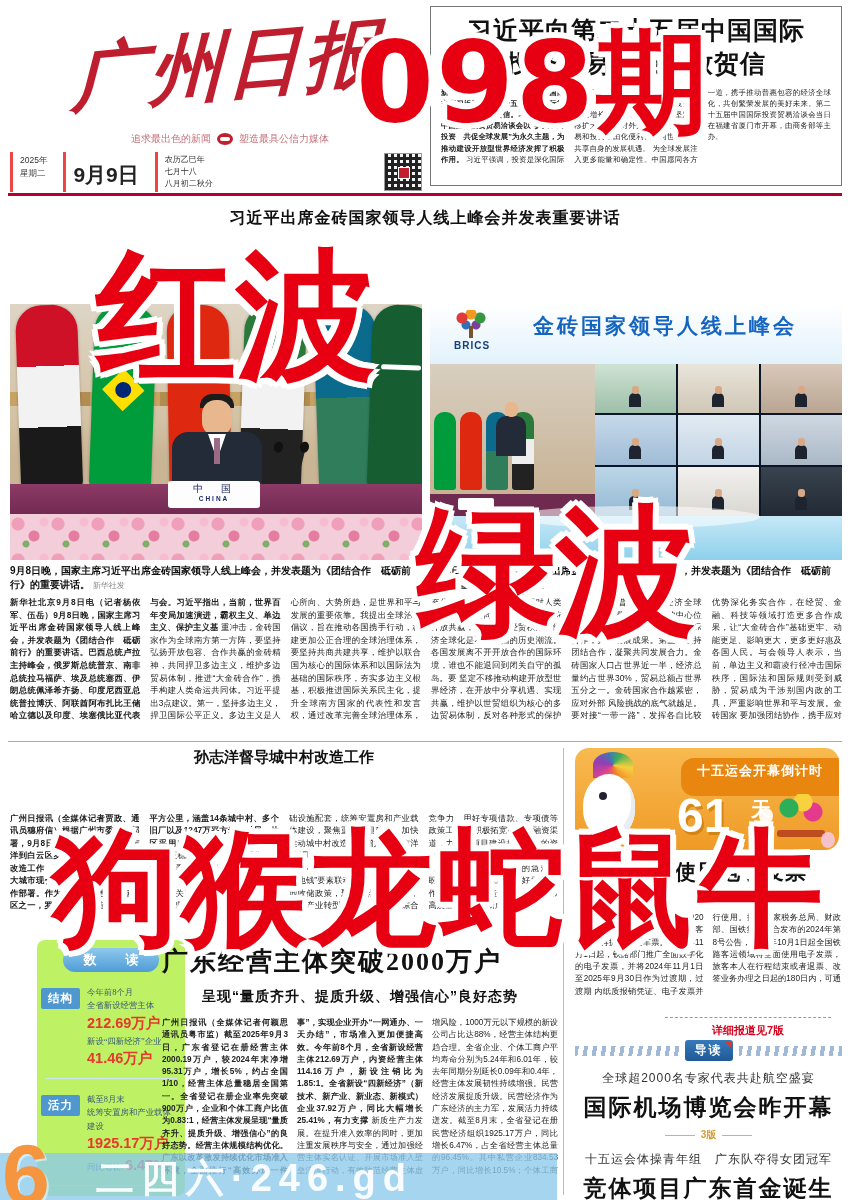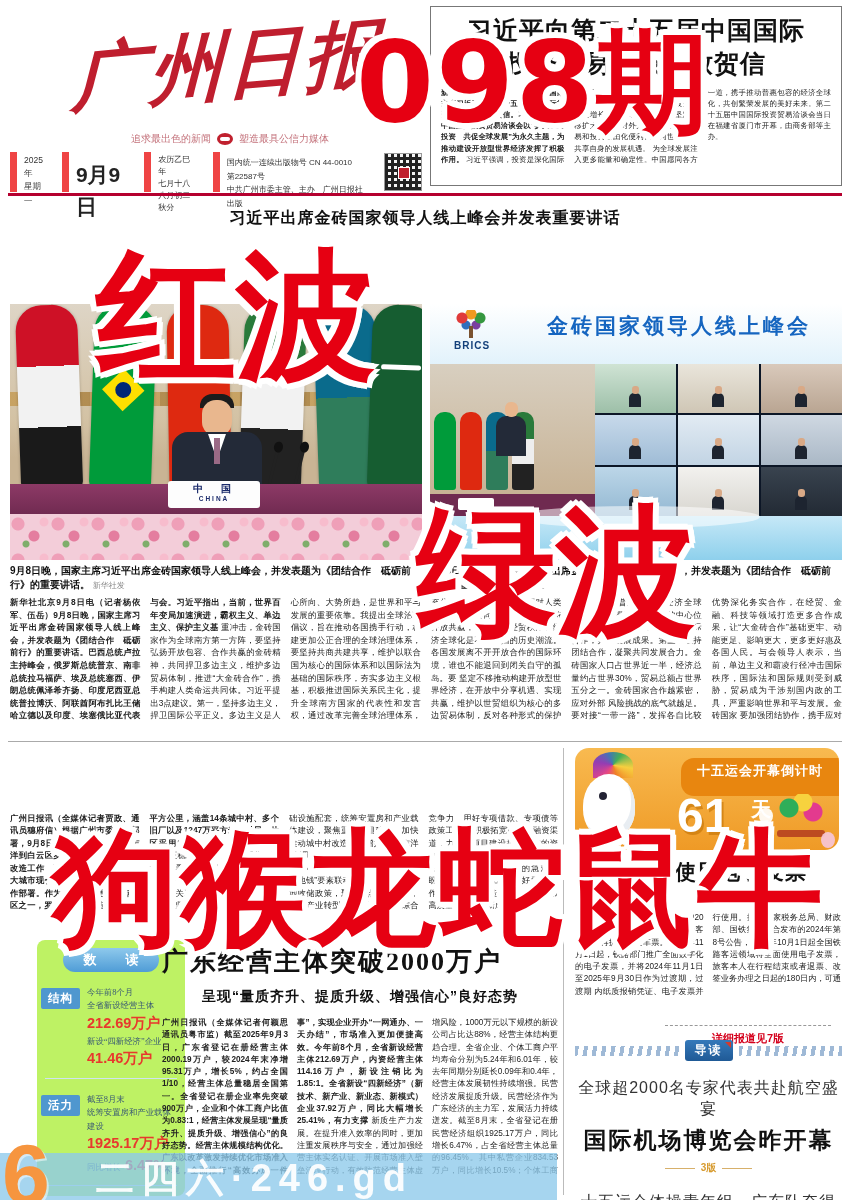--- a/index.html
+++ b/index.html
@@ -10,21 +10,21 @@
   .just{text-align:justify;line-height:1.5;color:#222;}
   
   #mast-title{left:52px;top:6px;width:350px;height:124px;font-family:"DejaVu Serif",serif;
     font-size:74px;font-weight:900;font-style:italic;color:#bf1e2e;transform:rotate(-5deg) skewX(-6deg);
     letter-spacing:4px;line-height:118px;text-align:center;}
   #tagline{left:80px;top:132px;width:300px;display:flex;align-items:center;justify-content:center;
     gap:6px;font-size:10px;color:#c4737c;}
   .tl-logo{width:16px;height:12px;border-radius:50%;background:#c0202e;position:relative;flex:0 0 auto;}
   .tl-logo:after{content:"";position:absolute;left:3px;top:4px;width:10px;height:4px;border-radius:4px;background:#fff;}
   #datebar{left:10px;top:152px;width:370px;height:40px;display:flex;font-size:8.5px;color:#333;}
-  .db-seg{border-left:7px solid #ef4444;padding:2px 16px 0 7px;line-height:1.5;}
+  .db-seg{border-left:3px solid #ef4444;padding:2px 16px 0 7px;line-height:1.5;}
   .db-seg.first{}
   #db-date{font-size:21px;font-weight:800;color:#222;padding-top:7px;}
   .db-pub{font-size:8px;line-height:1.7;padding-top:4px;}
   #qr{left:384px;top:153px;width:36px;height:36px;border:1px solid #999;
       background:
         repeating-linear-gradient(0deg,#222 0 3px,transparent 3px 6px),
         repeating-linear-gradient(90deg,#222 0 3px,#f4f4f4 3px 6px);position:absolute;}
   #qr:after{content:"";position:absolute;left:13px;top:13px;width:10px;height:10px;background:#c0202e;border:1px solid #fff;}
   #redrule{left:8px;top:193px;width:834px;height:3px;background:#b5002f;}
   
@@ -59,42 +59,42 @@
   .f-sa{left:360px;background:#165d31;transform:rotate(2deg);}
   .f-sa .sq{position:absolute;left:10px;top:60px;width:40px;height:5px;background:#fff;border-radius:3px;}
   .xi-head{position:absolute;left:192px;top:96px;width:30px;height:36px;border-radius:14px;background:#e9b78e;}
   .xi-hair{position:absolute;left:190px;top:90px;width:34px;height:14px;border-radius:12px 12px 0 0;background:#1c1c1c;}
   .xi-body{position:absolute;left:162px;top:128px;width:90px;height:62px;border-radius:16px 16px 0 0;background:#232a38;}
   .xi-shirt{position:absolute;left:198px;top:130px;width:18px;height:26px;background:#fff;clip-path:polygon(0 0,100% 0,50% 100%);}
   .xi-tie{position:absolute;left:204px;top:134px;width:6px;height:26px;background:#9a6a86;}
   .desk{position:absolute;left:0;bottom:44px;width:100%;height:32px;background:linear-gradient(180deg,#8d3a66,#6f2a50);}
   .placard{position:absolute;left:158px;bottom:52px;width:92px;height:27px;background:#fdfdfd;border-radius:3px;
            text-align:center;color:#1a2a6a;line-height:1.15;padding-top:2px;box-sizing:border-box;}
-  .plc-cn{font-size:10px;font-weight:700;letter-spacing:4px;}
+  .plc-cn{font-size:10px;font-weight:400;letter-spacing:4px;}
   .plc-en{font-size:6.5px;font-weight:700;letter-spacing:2px;}
   .mic{position:absolute;bottom:76px;width:3px;height:34px;background:#222;transform:rotate(14deg);}
   .mic:after{content:"";position:absolute;top:-9px;left:-3px;width:9px;height:11px;border-radius:50%;background:#111;}
   .m1{left:262px;} .m2{left:288px;}
   .flowers{position:absolute;left:0;bottom:0;width:100%;height:46px;background-color:#f3cdd9;
     background-image:radial-gradient(circle 6px at 8px 10px,#ef9fb8 0 6px,transparent 7px),
                      radial-gradient(circle 5px at 24px 22px,#e47d9f 0 5px,transparent 6px),
                      radial-gradient(circle 4px at 34px 8px,#f7bccd 0 4px,transparent 5px),
                      radial-gradient(circle 3px at 16px 30px,#7fae6b 0 3px,transparent 4px);
     background-size:40px 36px;}
   
   .vb-head{position:absolute;left:0;top:0;width:100%;height:60px;background:linear-gradient(180deg,#ffffff,#e2f2fb);}
   .vb-logo{position:absolute;left:26px;top:6px;width:30px;height:28px;
      background:radial-gradient(circle 5px at 6px 8px,#e03a3a 0 5px,transparent 6px),
                 radial-gradient(circle 5px at 15px 4px,#f09a1f 0 5px,transparent 6px),
                 radial-gradient(circle 5px at 24px 8px,#35973f 0 5px,transparent 6px),
                 radial-gradient(circle 4px at 10px 15px,#2f6fbd 0 4px,transparent 5px),
                 radial-gradient(circle 4px at 20px 15px,#7a3fa0 0 4px,transparent 5px);}
   .vb-logo:after{content:"";position:absolute;left:13px;top:16px;width:4px;height:12px;background:#7a5230;}
   .vb-brics{position:absolute;left:16px;top:36px;width:52px;text-align:center;font-size:10px;font-weight:900;color:#14407a;letter-spacing:1px;}
-  .vb-cn{position:absolute;left:84px;top:8px;width:330px;text-align:center;font-size:21px;font-weight:900;color:#1565c0;letter-spacing:3px;}
+  .vb-cn{position:absolute;left:70px;top:8px;width:330px;text-align:center;font-size:21px;font-weight:900;color:#1565c0;letter-spacing:3px;}
   .vb-en{position:absolute;left:70px;top:36px;width:330px;text-align:center;font-size:15px;font-weight:800;color:#1565c0;}
   .vb-wall{position:absolute;left:0;top:60px;width:100%;height:152px;background:#16233a;display:flex;}
   .vb-big{width:40%;height:100%;position:relative;background:linear-gradient(180deg,#d8cfc0,#c5ae8e);}
   .vb-big .bflag{position:absolute;bottom:26px;width:22px;height:78px;border-radius:10px 10px 3px 3px;}
   .bf1{left:4px;background:#009b3a;} .bf2{left:30px;background:#de2910;}
   .bf3{left:56px;background:linear-gradient(180deg,#0a6b8c 0 50%,#2f7d5b 50%);}
   .bf4{left:82px;background:linear-gradient(180deg,#2a7a3b 0 34%,#eee 34% 67%,#222 67%);}
   .vb-fig{position:absolute;left:66px;top:52px;width:30px;height:40px;border-radius:10px 10px 0 0;background:#232a38;}
   .vb-fig:before{content:"";position:absolute;left:9px;top:-14px;width:13px;height:15px;border-radius:6px;background:#e9b78e;}
   .vb-desk{position:absolute;left:0;bottom:0;width:100%;height:22px;background:#6f2a50;}
@@ -131,21 +131,21 @@
                 radial-gradient(circle 9px at 24px 8px,#f7d23e 0 9px,transparent 10px),
                 radial-gradient(circle 9px at 34px 18px,#e33a8e 0 9px,transparent 10px);}
   .cd-pinbar{position:absolute;right:14px;top:82px;width:48px;height:7px;border-radius:3px;background:rgba(180,60,30,.85);}
   .cd-mini{position:absolute;width:14px;height:16px;border-radius:50%;background:#fff;opacity:.92;}
   .cm1{right:66px;top:60px;} .cm2{right:4px;top:84px;background:#f6c6d8;}
   
   #inv{left:575px;top:858px;width:266px;}
   #inv-h{text-align:center;font-size:21px;font-weight:800;letter-spacing:1px;}
   #inv-sub{text-align:center;font-size:11px;color:#444;margin-top:4px;letter-spacing:2px;}
   #inv-cols{margin-top:7px;column-count:2;column-gap:9px;font-size:8.2px;height:98px;overflow:hidden;}
-  #inv-more{margin:15px 10px 0 90px;border-top:1px dashed #999;padding-top:5px;text-align:center;
+  #inv-more{margin:7px 10px 0 90px;border-top:1px dashed #999;padding-top:5px;text-align:center;
             color:#d5001c;font-weight:800;font-size:11px;}
   
   #shudu{left:8px;top:940px;width:148px;height:256px;background:#bef264;border-radius:8px;box-sizing:border-box;padding:8px 8px;margin-left:29px;}
   #sd-title{width:96px;margin:0 auto;background:linear-gradient(180deg,#8ec9ec,#4f9cd6);color:#fff;border-radius:12px;
             text-align:center;font-size:13px;font-weight:800;letter-spacing:8px;padding:3px 0 3px 8px;box-sizing:border-box;}
   .sd-item{position:relative;margin-top:12px;padding:2px 0 8px 42px;border-bottom:1px solid #cfe3f2;min-height:58px;}
   .sd-item:last-child{border-bottom:none;}
   .sd-tag{position:absolute;left:-4px;top:4px;background:#4f97cf;color:#fff;font-size:11.5px;font-weight:800;
           padding:3px 7px;border-radius:2px;letter-spacing:1px;}
   .sd-line{font-size:8.4px;color:#3a5a74;font-family:"Liberation Serif",serif;line-height:1.6;}
@@ -153,21 +153,21 @@
   #bc{left:162px;top:944px;width:396px;}
   #bc-h{text-align:left;font-size:26px;font-weight:900;letter-spacing:2px;}
   #bc-sub{text-align:center;font-size:14px;font-weight:600;margin-top:9px;letter-spacing:1px;}
   #bc-cols{margin-top:11px;column-count:3;column-gap:9px;font-size:8.2px;height:172px;overflow:hidden;}
   #daodu{left:575px;top:1040px;width:267px;}
   .dd-band{display:flex;align-items:center;gap:6px;}
   .dd-hatch{flex:1;height:10px;background:repeating-linear-gradient(100deg,#9fb9d6 0 4px,#fff 4px 9px);}
   .dd-badge{width:48px;height:21px;background:linear-gradient(180deg,#3579ba,#1f5a96);color:#fff;font-size:12px;
             font-weight:800;text-align:center;line-height:21px;border-radius:3px;letter-spacing:2px;position:relative;}
   .dd-badge:after{content:"";position:absolute;right:2px;top:2px;border-left:6px solid transparent;border-top:6px solid #d23b2e;}
-  .dd-kicker{text-align:center;font-size:16px;color:#333;margin-top:17px;letter-spacing:1px;}
+  .dd-kicker{text-align:center;font-size:12px;color:#333;margin-top:9px;letter-spacing:1px;}
   .dd-head{text-align:center;font-size:23px;font-weight:800;margin-top:5px;letter-spacing:2px;}
   .dd-page{text-align:center;margin-top:5px;font-size:10px;font-weight:800;color:#d79b2f;}
   .dd-page span{display:inline-block;position:relative;padding:0 36px;}
   .dd-page span:before,.dd-page span:after{content:"";position:absolute;top:50%;width:30px;height:1px;background:#d7b06a;}
   .dd-page span:before{left:0;} .dd-page span:after{right:0;}
   
   #wm{left:0;top:1153px;width:557px;height:47px;background:rgba(141,201,235,.78);}
   #wm-six{position:absolute;left:2px;top:-22px;font-size:86px;font-weight:900;color:#f6953f;
           text-shadow:2px 2px 0 rgba(255,255,255,.5);line-height:1;}
   #wm-text{position:absolute;left:96px;top:0px;font-size:38px;font-weight:800;color:rgba(255,255,255,.93);letter-spacing:7px;}
@@ -195,24 +195,20 @@
   <div class="abs" id="datebar">
     <div class="db-seg first">
       <div>2025年</div>
       <div>星期二</div>
     </div>
     <div class="db-seg" id="db-date">9月9日</div>
     <div class="db-seg" style="font-size:8px;">
       <div>农历乙巳年</div>
       <div>七月十八</div>
       <div>八月初二秋分</div>
-    </div>
-    <div class="db-seg db-pub">
-      <div>国内统一连续出版物号 CN 44-0010　第22587号</div>
-      <div>中共广州市委主管、主办　广州日报社出版</div>
     </div>
   </div>
   <div id="qr"></div>
   <div class="abs" id="redrule"></div>
 
   <div class="abs" id="trbox">
     <div class="tr-h serif">习近平向第二十五届中国国际</div>
     <div class="tr-h serif">投资贸易洽谈会致贺信</div>
     <div id="tr-cols" class="just">
       <span class="lead-in">新华社北京9月8日电　9月8日，国家主席习近平向第二十五届中国国际投资贸易洽谈会致贺信。习近平指出，中国国际投资贸易洽谈会以“扩大双向投资　共促全球发展”为永久主题，为推动建设开放型世界经济发挥了积极作用。</span>
@@ -315,20 +311,21 @@
   <div class="abs just" id="lead-cols">
     <span class="lead-in">新华社北京9月8日电（记者杨依军、伍岳）9月8日晚，国家主席习近平出席金砖国家领导人线上峰会，并发表题为《团结合作　砥砺前行》的重要讲话。巴西总统卢拉主持峰会，俄罗斯总统普京、南非总统拉马福萨、埃及总统塞西、伊朗总统佩泽希齐扬、印度尼西亚总统普拉博沃、阿联酋阿布扎比王储哈立德以及印度、埃塞俄比亚代表与会。习近平指出，当前，世界百年变局加速演进，霸权主义、单边主义、保护主义基</span>
     <span>重冲击，金砖国家作为全球南方第一方阵，要坚持弘扬开放包容、合作共赢的金砖精神，共同捍卫多边主义，维护多边贸易体制，推进“大金砖合作”，携手构建人类命运共同体。习近平提出3点建议。第一，坚持多边主义，捍卫国际公平正义。多边主义是人心所向、大势所趋，是世界和平与发展的重要依靠。我提出全球治理倡议，旨在推动各国携手行动，构建更加公正合理的全球治理体系，</span>
     <span>要坚持共商共建共享，维护以联合国为核心的国际体系和以国际法为基础的国际秩序，夯实多边主义根基，积极推进国际关系民主化，提升全球南方国家的代表性和发言权，通过改革完善全球治理体系，充分调动各方资源，更好应对人类社会面临的共同挑战。第二，坚持开放共赢，维护国际经贸秩序。经济全球化是不可阻挡的历史潮流。各国发展离不开开放合作的国际环境，谁也不能退回到闭关自守的孤岛。要</span>
     <span>坚定不移推动构建开放型世界经济，在开放中分享机遇、实现共赢，维护以世贸组织为核心的多边贸易体制，反对各种形式的保护主义，倡导普惠包容的经济全球化，将发展置于国际议程的中心位置，让全球南方国家公平参与国际合作，共享发展成果。第三，坚持团结合作，凝聚共同发展合力。金砖国家人口占世界近一半，经济总量约占世界30%，贸易总额占世界五分之一。金砖国家合作越紧密，应对外部</span>
     <span>风险挑战的底气就越足。要对接“一带一路”，发挥各自比较优势深化务实合作，在经贸、金融、科技等领域打造更多合作成果，让“大金砖合作”基础更牢、动能更足、影响更大，更多更好惠及各国人民。与会领导人表示，当前，单边主义和霸凌行径冲击国际秩序，国际法和国际规则受到威胁，贸易成为干涉别国内政的工具，严重影响世界和平与发展。金砖国家</span>
     <span>要加强团结协作，携手应对危机挑战，共同维护多边主义，维护自由开放的国际贸易环境，维护全球南方共同利益。各方认为习近平主席提出的全球治理倡议切中要害，指明了完善全球治理的方向和路径。各方还同意继续就乌克兰危机、加沙冲突等热点问题保持沟通，发挥乌克兰危机“和平之友”小组作用，坚持解决巴勒斯坦问题的“两国方案”，维护中东地区和平稳定。蔡奇、王毅等参加。</span>
   </div>
   <div class="abs" id="hr1"></div>
 
+  <div class="abs" id="mid-kicker">孙志洋督导城中村改造工作</div>
   <div class="abs just" id="mid-cols">
     <span class="lead-in">广州日报讯（全媒体记者贾政、通讯员穗府信）根据广州市委统一部署，9月8日下午，广州市市长孙志洋到白云区罗冲围片区督导城中村改造工作，强调要落实市委关于特大城市现代化都市工业体系重点工作部署。作为广州城市更新重点片区之一，罗冲围片区改造范围约10平方公里，涵盖14条城中村、多个旧厂以及1247万平方米旧村居，片区采用“依法征收、净地出让”方式，</span>
     <span>正稳步推进改造实施工作。孙志洋察看了罗冲围片区城中村改造规划、征拆和安置房建设情况，并听取有关工作情况汇报。孙志洋指出，要坚持规划引领，完善片区基础设施配套，统筹安置房和产业载体建设，聚焦重点项目建设，加快推动城中村改造提速增效。</span>
     <span>孙志洋强调，要持续完善城中村改造“1+N+X”政策体系，探索建立“人房地钱”要素联动机制，优化完善土地收储政策，聚焦重点项目建设，加快产业转型升级，提升城市综合竞争力，用好专项借款、专项债等政策工具，</span>
     <span>积极拓宽市场化融资渠道，力争为项目建设提供坚实的资金保障。要坚持践行人民城市理念，聚焦解决人民群众的急难愁盼，从群众需求出发做好群众工作，以城中村改造的加快推动城市高质量发展取得新成效。</span>
   </div>
   <div class="abs" id="vdiv"></div>
 
   <div class="abs" id="cd">
     <div class="cd-crest"></div>

